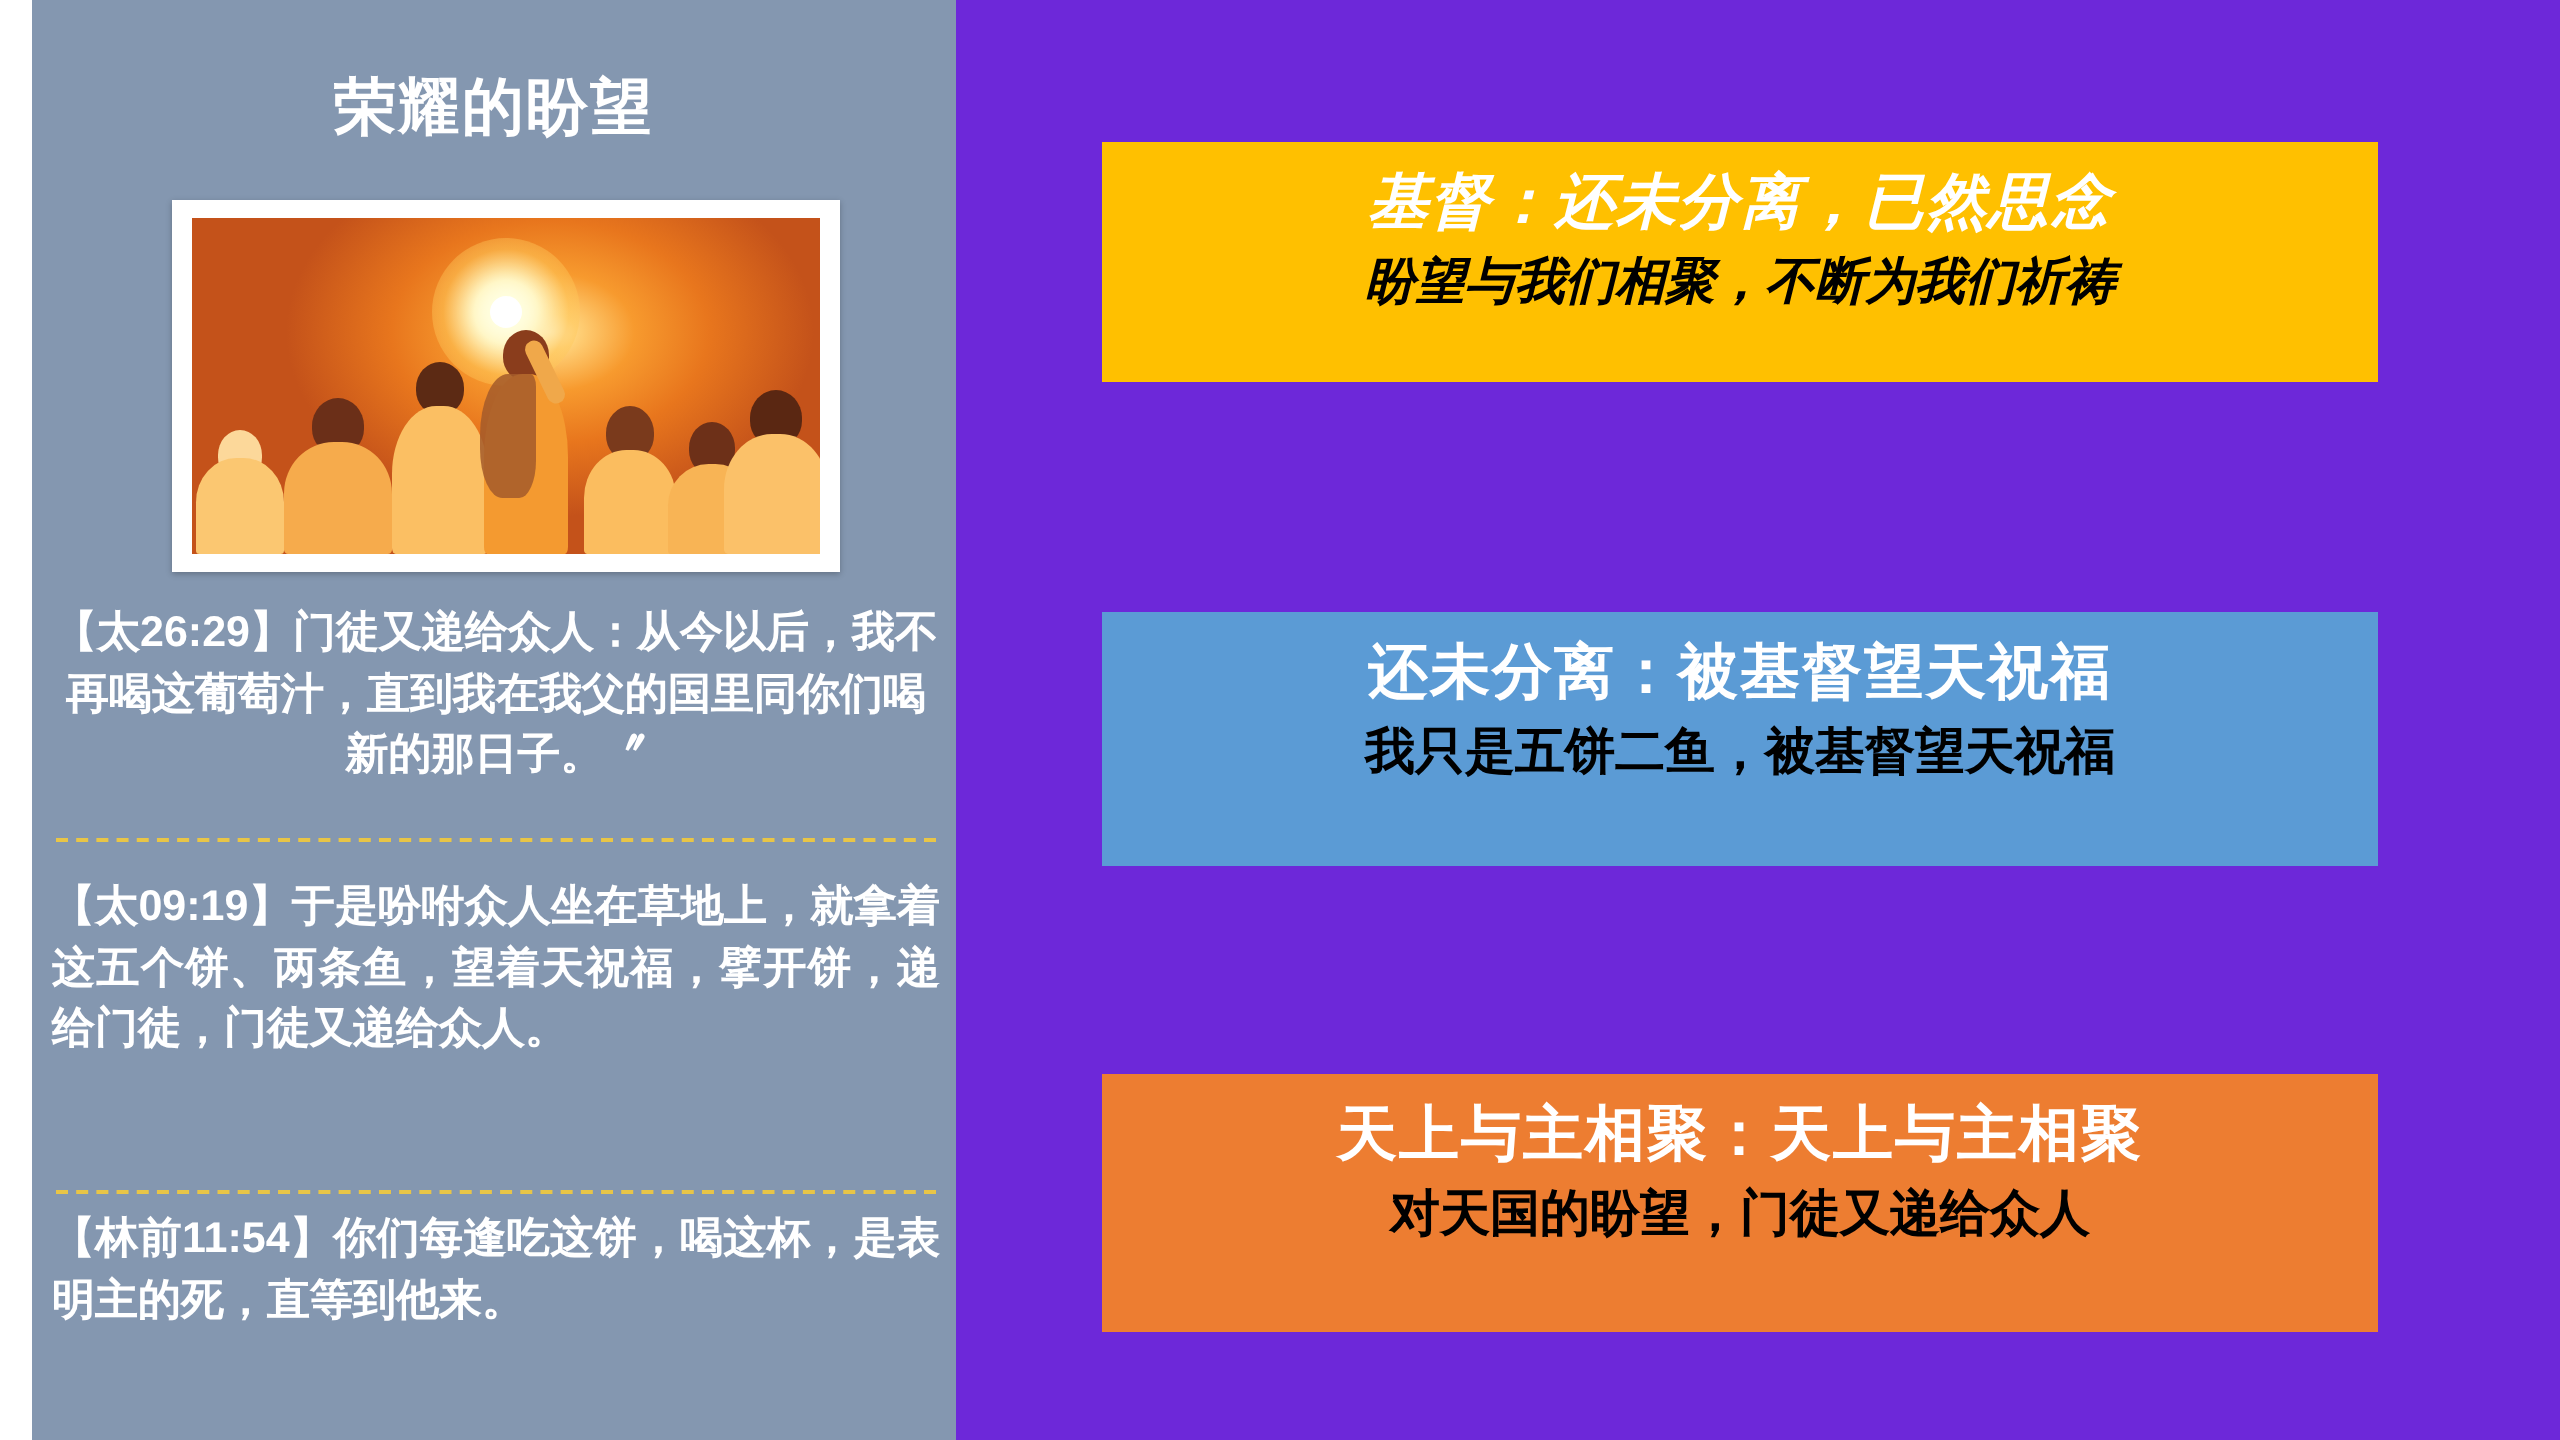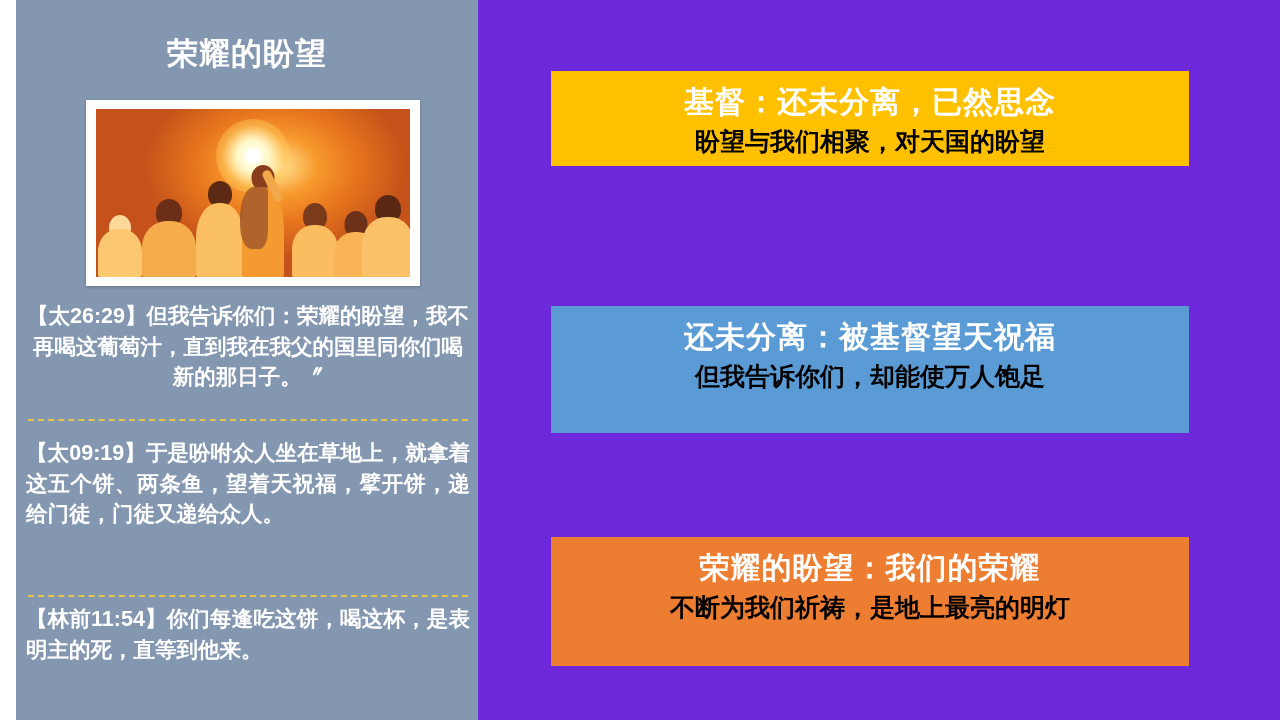--- a/index.html
+++ b/index.html
@@ -154,21 +154,21 @@
   }
   .point-sub {
     color: #000000;
     font-size: 25px;
     font-weight: bold;
     line-height: 1.3;
     letter-spacing: 0px;
     margin-top: 4px;
   }
 
-  #box-christ  { top: 71px;  height: 95px; background: #ffc000; }
+  #box-christ  { top: 71px;  height: 120px; background: #ffc000; font-style: italic; }
   #box-glory   { top: 306px; height: 127px; background: #5b9bd5; }
   #box-hope    { top: 537px; height: 129px; background: #ed7d31; }
 </style>
 </head>
 <body>
 
 <div id="slide" style="background: #6d28d9; margin-left: 16px;">
 
   <div id="sidebar" style="background: rgb(132, 151, 176);">
 
@@ -208,39 +208,39 @@
           <div class="head" style="top:0px;width:23px;height:26px;background:#6d3018;"></div>
           <div class="body" style="width:44px;height:45px;background:#f8b455;"></div>
         </div>
         <div class="fig" style="right:-4px;width:52px;height:82px;">
           <div class="head" style="top:0px;width:26px;height:28px;background:#5a2712;"></div>
           <div class="body" style="width:52px;height:60px;background:#fbc169;"></div>
         </div>
       </div>
     </div>
 
-    <div class="verse centered" id="verse-1" style="color: rgb(255, 255, 255);">【太26:29】但我告诉你们：荣耀的盼望，我不再喝这葡萄汁，直到我在我父的国里同你们喝新的那日子。〞</div>
+    <div class="verse centered" id="verse-1" style="color: rgb(255, 255, 255);">【太26:29】门徒又递给众人：从今以后，我不再喝这葡萄汁，直到我在我父的国里同你们喝新的那日子。〞</div>
 
     <div class="separator" id="separator-1" style="border-top-color: rgb(232, 197, 71);"></div>
 
     <div class="verse" id="verse-2" style="color: rgb(255, 255, 255);">【太09:19】于是吩咐众人坐在草地上，就拿着这五个饼、两条鱼，望着天祝福，擘开饼，递给门徒，门徒又递给众人。</div>
 
     <div class="separator" id="separator-2" style="border-top-color: rgb(232, 197, 71);"></div>
 
     <div class="verse" id="verse-3" style="color: rgb(255, 255, 255);">【林前11:54】你们每逢吃这饼，喝这杯，是表明主的死，直等到他来。</div>
   </div>
 
   <div class="point-box" id="box-christ" style="background: rgb(255, 192, 0);">
     <div class="point-heading" style="color: rgb(255, 255, 255);">基督：还未分离，已然思念</div>
-    <div class="point-sub" style="color: rgb(0, 0, 0);">盼望与我们相聚，对天国的盼望</div>
+    <div class="point-sub" style="color: rgb(0, 0, 0);">盼望与我们相聚，不断为我们祈祷</div>
   </div>
 
   <div class="point-box" id="box-glory" style="background: rgb(91, 155, 213);">
     <div class="point-heading" style="color: rgb(255, 255, 255);">还未分离：被基督望天祝福</div>
-    <div class="point-sub" style="color: rgb(0, 0, 0);">但我告诉你们，却能使万人饱足</div>
+    <div class="point-sub" style="color: rgb(0, 0, 0);">我只是五饼二鱼，被基督望天祝福</div>
   </div>
 
   <div class="point-box" id="box-hope" style="background: rgb(237, 125, 49);">
-    <div class="point-heading" style="color: rgb(255, 255, 255);">荣耀的盼望：我们的荣耀</div>
-    <div class="point-sub" style="color: rgb(0, 0, 0);">不断为我们祈祷，是地上最亮的明灯</div>
+    <div class="point-heading" style="color: rgb(255, 255, 255);">天上与主相聚：天上与主相聚</div>
+    <div class="point-sub" style="color: rgb(0, 0, 0);">对天国的盼望，门徒又递给众人</div>
   </div>
 
 </div>
 
 </body></html>

